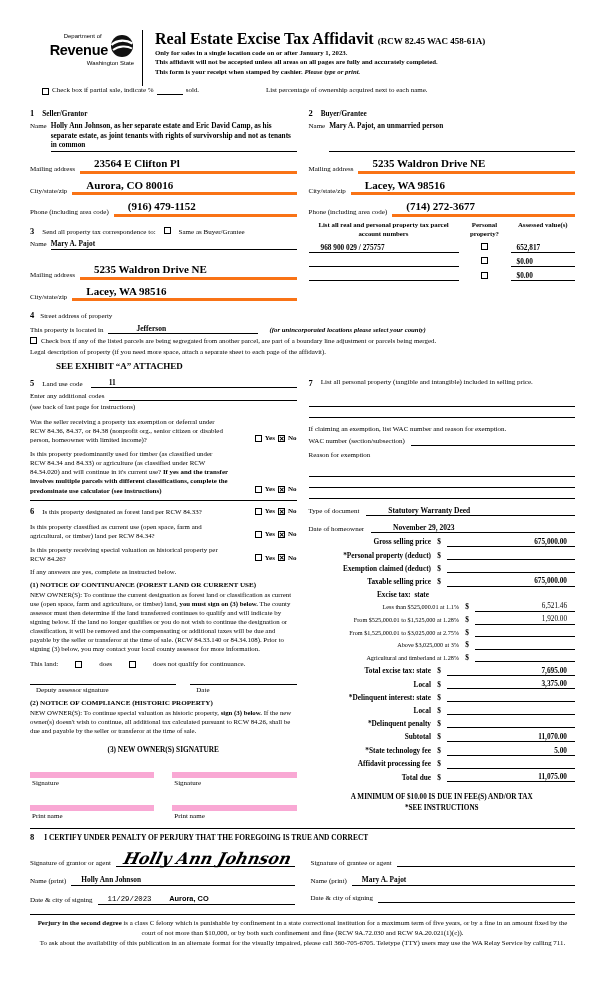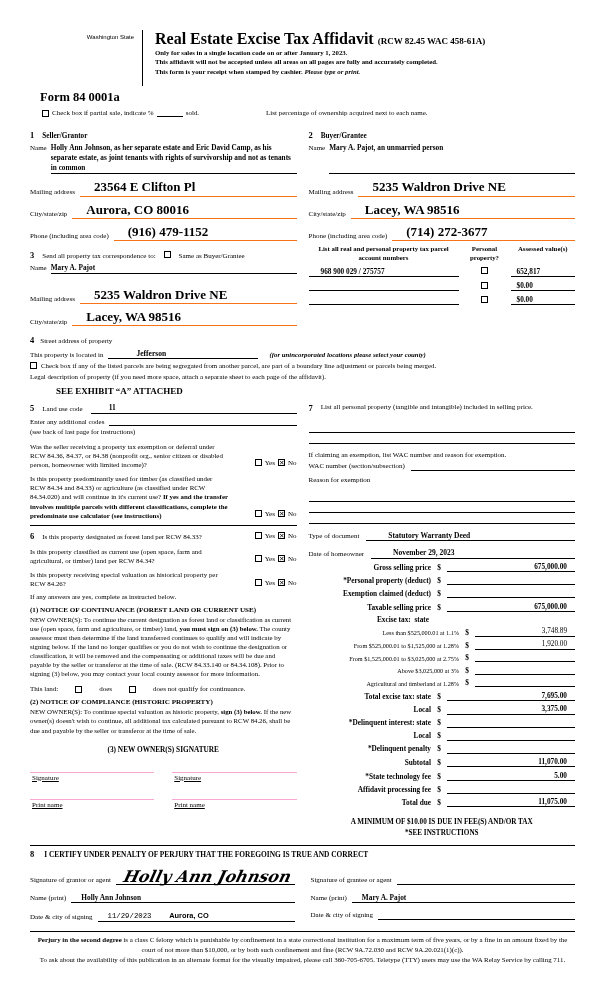--- a/index.html
+++ b/index.html
@@ -37,21 +37,21 @@
   .col { flex:1; min-width:0; }
   .sechead { display:flex; gap:8px; align-items:baseline; }
   .secnum { font-weight:bold; font-size:8.5px; }
   .shead-ttl { font-weight:bold; font-size:7.2px; }
 
   .namerow { display:flex; gap:4px; margin-top:2px; }
   .nlabel { padding-top:1px; }
   .nval { flex:1; font-weight:bold; font-size:7.3px; line-height:1.35; border-bottom:1px solid #000; min-height:31px; }
   .nval.short { min-height:11px; }
   .frow { display:flex; align-items:flex-end; gap:5px; margin-top:5px; }
-  .fv { flex:1; border-bottom:1px solid #f97316; font-weight:bold; font-size:13px; padding-left:14px; min-height:9px; }
+  .fv { flex:1; border-bottom:3px solid #f97316; font-weight:bold; font-size:11px; padding-left:14px; min-height:9px; }
 
   .sec3 { margin-top:9px; }
   .gap8 { height:8px; }
 
   
   .ptable { margin-top:4px; font-size:6.8px; }
   .phead { display:flex; text-align:center; font-weight:bold; line-height:1.3; }
   .ph1 { width:150px; } .ph2 { width:52px; } .ph3 { flex:1; }
   .prow { display:flex; align-items:flex-end; margin-top:4px; }
   .pnum { width:150px; border-bottom:1px solid #000; font-weight:bold; font-size:7.3px; padding-left:12px; min-height:10px; }
@@ -74,47 +74,47 @@
   .s5r1 { display:flex; align-items:flex-end; gap:8px; }
   .s5code { flex:1; border-bottom:1px solid #000; font-weight:bold; font-size:7.5px; padding-left:18px; }
   .s5r2 { display:flex; align-items:flex-end; gap:5px; margin-top:4px; }
   .uline { flex:1; border-bottom:1px solid #000; min-height:8px; }
   .s5r3 { font-size:6.9px; margin-top:2px; }
 
   .q { display:flex; justify-content:space-between; align-items:flex-end; margin-top:5px; }
   .qt { width:198px; font-size:6.9px; line-height:1.32; }
   .qnum { font-weight:bold; font-size:8.5px; margin-right:8px; }
   .qnum:empty { display:none; }
-  .yn { display:flex; align-items:flex-start; gap:3px; font-size:7px; white-space:nowrap; padding-bottom:1px; }
+  .yn { display:flex; align-items:center; gap:3px; font-size:7px; white-space:nowrap; padding-bottom:1px;font-weight:bold; }
   .sep { border-top:1px solid #000; margin-top:5px; }
 
   .ifyes { font-size:6.9px; margin-top:5px; }
   .ntitle { font-weight:bold; font-size:7.1px; margin-top:4px; line-height:1.3; }
   .nbody { font-size:6.8px; line-height:1.33; }
   .thisland { display:flex; align-items:center; gap:17px; margin-top:7px; font-size:7px; }
   .deputy { display:flex; gap:14px; margin-top:15px; }
   .dep1 { flex:1.4; border-top:1px solid #000; padding-left:6px; padding-top:1px; }
   .dep2 { flex:1; border-top:1px solid #000; padding-left:6px; padding-top:1px; }
   .sigheading { text-align:center; font-weight:bold; font-size:7.3px; margin-top:10px; }
   .sigcols { display:flex; gap:18px; margin-top:18px; }
   .sigcol { flex:1; }
-  .sigline { border-top:1px solid #f9a8d4; padding-left:2px; padding-top:1px;text-decoration:underline; }
+  .sigline { border-top:6px solid #f9a8d4; padding-left:2px; padding-top:1px; }
   .sigline.second { margin-top:17px; }
 
   
   .s7head { display:flex; gap:8px; }
   .s7txt { font-size:7px; line-height:1.35; }
   .blank { border-bottom:1px solid #000; height:11px; }
   .exnote { font-size:7px; margin-top:7px; }
   .wacrow { display:flex; align-items:flex-end; gap:6px; margin-top:3px; }
   .reason { margin-top:5px; }
   .docrow { display:flex; align-items:flex-end; gap:7px; margin-top:7px; }
   .docv { flex:1; border-bottom:1px solid #000; font-weight:bold; font-size:7.5px; padding-left:22px; }
 
-  .mrow { display:flex; align-items:flex-end; margin-top:3.5px; }
+  .mrow { display:flex; align-items:center; margin-top:3.5px; }
   .ml { flex:1; text-align:right; font-weight:bold; font-size:7.3px; }
   .md { width:16px; text-align:center; font-weight:bold; font-size:7.3px; }
   .ma { width:128px; border-bottom:1px solid #000; text-align:right; padding-right:8px;
         font-weight:bold; font-size:7.3px; min-height:9.5px; }
   .rate .ml { font-weight:normal; font-size:6.2px; }
   .rate .ma { width:100px; font-weight:normal; font-size:7.2px; }
   .rate { margin-top:3px; }
   .extax { text-align:right; font-weight:bold; font-size:7.3px; padding-right:146px; margin-top:3px; white-space:pre; }
   .minnote { margin-top:10px; text-align:center; font-weight:bold; font-size:7.2px; line-height:1.45; }
 
@@ -141,38 +141,48 @@
   .fct  { position:absolute; right:0; top:8px; font-weight:bold; font-size:7px; }
 </style>
 </head>
 <body>
 
 <div class="page">
 <div class="content">
 
   <div class="header">
     <div class="logo">
+      <div class="logorow">
+        <div class="ltext">
+          <div class="dept">Department of</div>
+          <div class="rev">Revenue</div>
+        </div>
+        <svg width="24" height="24" viewBox="0 0 24 24">
+          <circle cx="12" cy="12" r="11" fill="#111"></circle>
+          <path d="M1.5 11 C 7 5.5, 16 5.5, 22.5 9.5" stroke="#fff" stroke-width="2.4" fill="none"></path>
+          <path d="M3 16 C 9 11.5, 17 11.5, 22 14.5" stroke="#fff" stroke-width="2" fill="none"></path>
+        </svg>
+      </div>
       <div class="wa">Washington State</div>
     </div>
     <div class="vrule"></div>
     <div class="titleblock">
       <div class="title">
         <span>Real Estate Excise Tax Affidavit</span>
         <span class="titleref">(RCW 82.45 WAC 458-61A)</span>
       </div>
       <div class="note">Only for sales in a single location code on or after January 1, 2023.</div>
       <div class="note">This affidavit will not be accepted unless all areas on all pages are fully and accurately completed.</div>
       <div class="note">
         <span>This form is your receipt when stamped by cashier.</span>
         <span class="i">Please type or print.</span>
       </div>
     </div>
   </div>
 
-  <div class="formnum">Form 84 0001a</div>
   <div class="partial">
     <span class="box"></span>
     <span>Check box if partial sale, indicate %</span>
     <span class="sline"></span>
     <span>sold.</span>
     <span class="ownnote">List percentage of ownership acquired next to each name.</span>
   </div>
 
   <div class="cols c1">
     <div class="col">
@@ -383,20 +393,24 @@
       </div>
 
       <div class="thisland">
         <span>This land:</span>
         <span class="box"></span>
         <span>does</span>
         <span class="box"></span>
         <span>does not qualify for continuance.</span>
       </div>
 
+      <div class="deputy">
+        <div class="dep1">Deputy assessor signature</div>
+        <div class="dep2">Date</div>
+      </div>
 
       <div class="ntitle">(2) NOTICE OF COMPLIANCE (HISTORIC PROPERTY)</div>
       <div class="nbody">
         <span>NEW OWNER(S): To continue special valuation as historic property, </span><span class="b">sign (3) below.</span><span> If the new owner(s) doesn't wish to continue, all additional tax calculated pursuant to RCW 84.26, shall be due and payable by the seller or transferor at the time of sale.</span>
       </div>
 
       <div class="sigheading">(3)  NEW OWNER(S) SIGNATURE</div>
       <div class="sigcols">
         <div class="sigcol">
           <div class="sigline">Signature</div>
@@ -463,21 +477,21 @@
           </div>
         </div>
 
       <div class="extax">Excise tax:  state</div>
 
       <div>
 
           <div class="mrow rate">
             <span class="ml">Less than $525,000.01 at 1.1%</span>
             <span class="md">$</span>
-            <span class="ma">3,748.89</span>
+            <span class="ma">6,521.46</span>
           </div>
 
           <div class="mrow rate">
             <span class="ml">From $525,000.01 to $1,525,000 at 1.28%</span>
             <span class="md">$</span>
             <span class="ma">1,920.00</span>
           </div>
 
           <div class="mrow rate">
             <span class="ml">From $1,525,000.01 to $3,025,000 at 2.75%</span>

